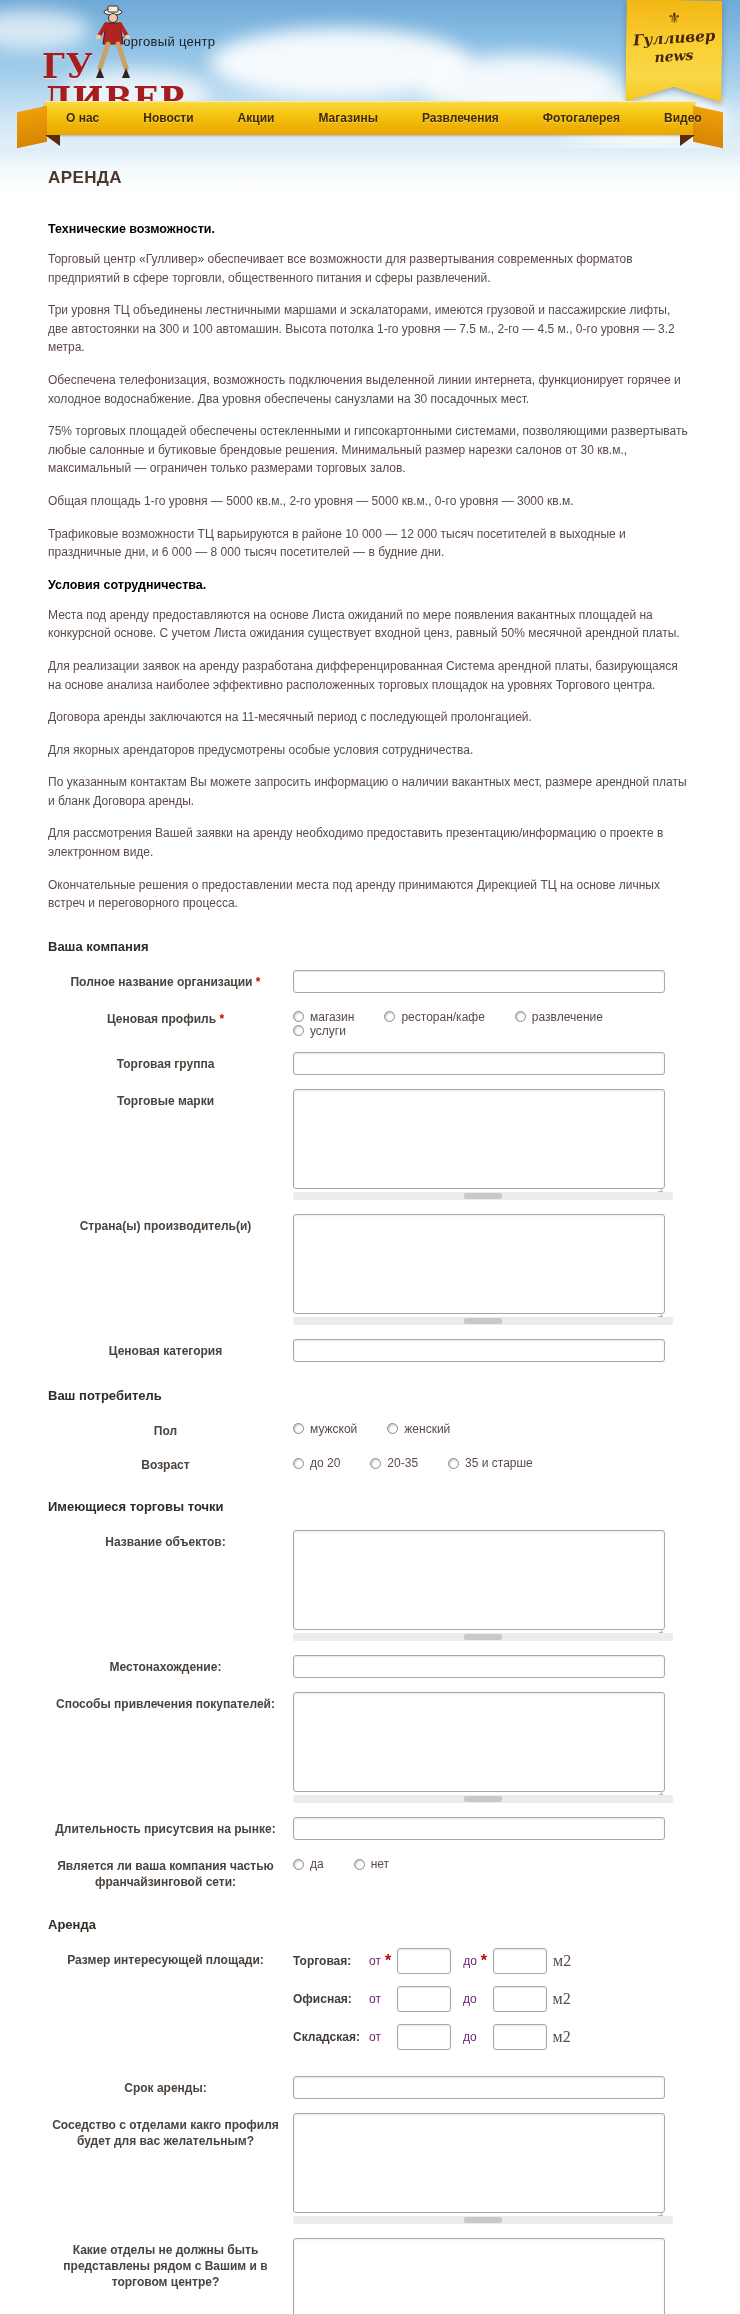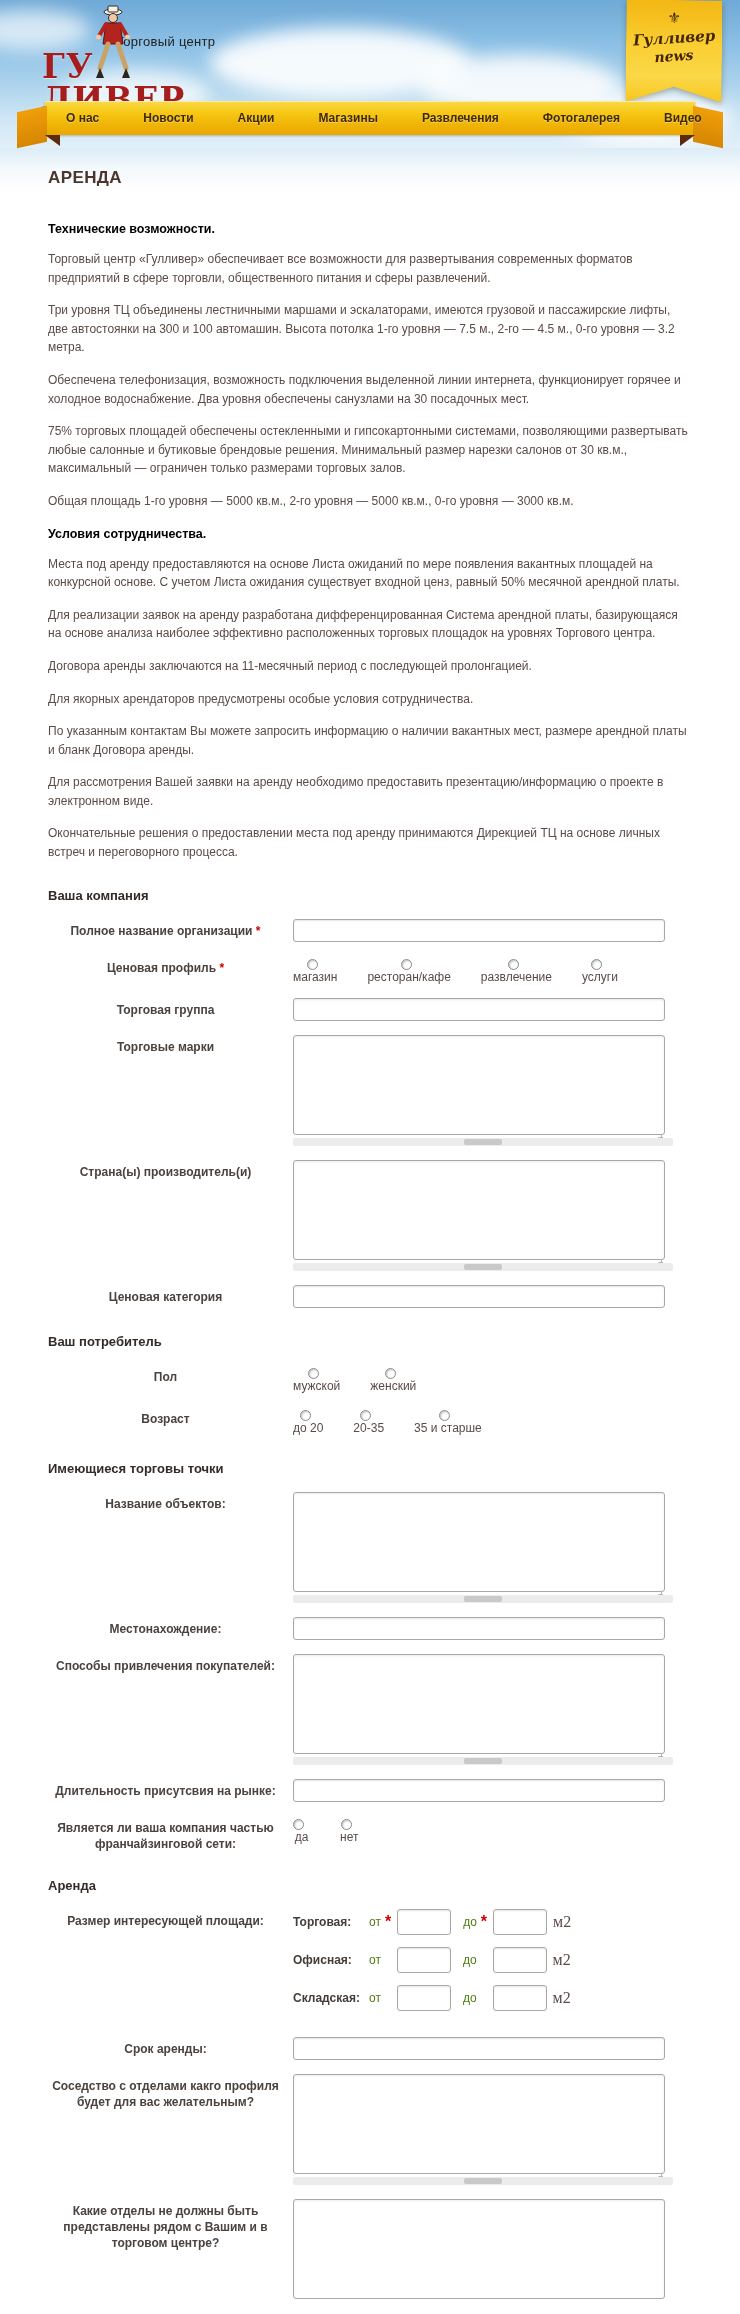--- a/index.html
+++ b/index.html
@@ -116,28 +116,28 @@
   }
   .hscroll {
     width:380px; height:8px; background:#ececec; border-radius:2px; margin-top:3px;
     position:relative; cursor:pointer;
   }
   .hscroll .thumb {
     position:absolute; left:50%; top:1px; transform:translateX(-50%);
     width:38px; height:6px; background:#c9c9c9; border-radius:2px;
   }
   .radio-row { padding-top:3px; display:flex; flex-wrap:wrap; }
-  .radio-opt { display:inline-flex; align-items:center; margin-right:30px; font-size:12px; color:#5a4a46; cursor:pointer;flex-direction:column; }
+  .radio-opt { display:inline-flex; align-items:center; margin-right:30px; font-size:12px; color:#5a4a46; cursor:pointer; }
   .radio-circle {
     width:11px; height:11px; border:1px solid #8b8b8b; border-radius:50%;
     margin-right:6px; background:#fff; box-shadow: inset 1px 1px 2px rgba(0,0,0,.25); flex:0 0 11px;
   }
   .size-row { display:flex; align-items:center; margin-bottom:12px; }
   .size-name { width:64px; font-size:12px; font-weight:bold; color:#453d37; }
-  .size-word { font-size:12px; color:#4d7c0f; margin:0 4px 0 12px; }
+  .size-word { font-size:12px; color:#701a75; margin:0 4px 0 12px; }
   input.small {
     width:54px; height:26px; border:1px solid #a8a8a8; border-radius:3px;
     box-shadow: inset 0 1px 2px rgba(0,0,0,.1); padding:0 5px; font-size:12px; background:#fff; outline:none;
   }
   .unit { font-size:16px; color:#5a4a46; margin-left:6px;font-family:Liberation Serif, serif; }
 </style>
 </head>
 <body>
 
 <div class="page">
@@ -201,20 +201,21 @@
   </div>
 
   <main class="content">
 
     <h2>Технические возможности.</h2>
     <p>Торговый центр «Гулливер» обеспечивает все возможности для развертывания современных форматов предприятий в сфере торговли, общественного питания и сферы развлечений.</p>
     <p>Три уровня ТЦ объединены лестничными маршами и эскалаторами, имеются грузовой и пассажирские лифты, две автостоянки на 300 и 100 автомашин. Высота потолка 1-го уровня — 7.5 м., 2-го — 4.5 м., 0-го уровня — 3.2 метра.</p>
     <p>Обеспечена телефонизация, возможность подключения выделенной линии интернета, функционирует горячее и холодное водоснабжение. Два уровня обеспечены санузлами на 30 посадочных мест.</p>
     <p>75% торговых площадей обеспечены остекленными и гипсокартонными системами, позволяющими развертывать любые салонные и бутиковые брендовые решения. Минимальный размер нарезки салонов от 30 кв.м., максимальный — ограничен только размерами торговых залов.</p>
     <p>Общая площадь 1-го уровня — 5000 кв.м., 2-го уровня — 5000 кв.м., 0-го уровня — 3000 кв.м.</p>
+    <p>Трафиковые возможности ТЦ варьируются в районе 10 000 — 12 000 тысяч посетителей в выходные и праздничные дни, и 6 000 — 8 000 тысяч посетителей — в будние дни.</p>
 
     <h2>Условия сотрудничества.</h2>
     <p>Места под аренду предоставляются на основе Листа ожиданий по мере появления вакантных площадей на конкурсной основе. С учетом Листа ожидания существует входной ценз, равный 50% месячной арендной платы.</p>
     <p>Для реализации заявок на аренду разработана дифференцированная Система арендной платы, базирующаяся на основе анализа наиболее эффективно расположенных торговых площадок на уровнях Торгового центра.</p>
     <p>Договора аренды заключаются на 11-месячный период с последующей пролонгацией.</p>
     <p>Для якорных арендаторов предусмотрены особые условия сотрудничества.</p>
     <p>По указанным контактам Вы можете запросить информацию о наличии вакантных мест, размере арендной платы и бланк Договора аренды.</p>
     <p>Для рассмотрения Вашей заявки на аренду необходимо предоставить презентацию/информацию о проекте в электронном виде.</p>
     <p>Окончательные решения о предоставлении места под аренду принимаются Дирекцией ТЦ на основе личных встреч и переговорного процесса.</p>
 

